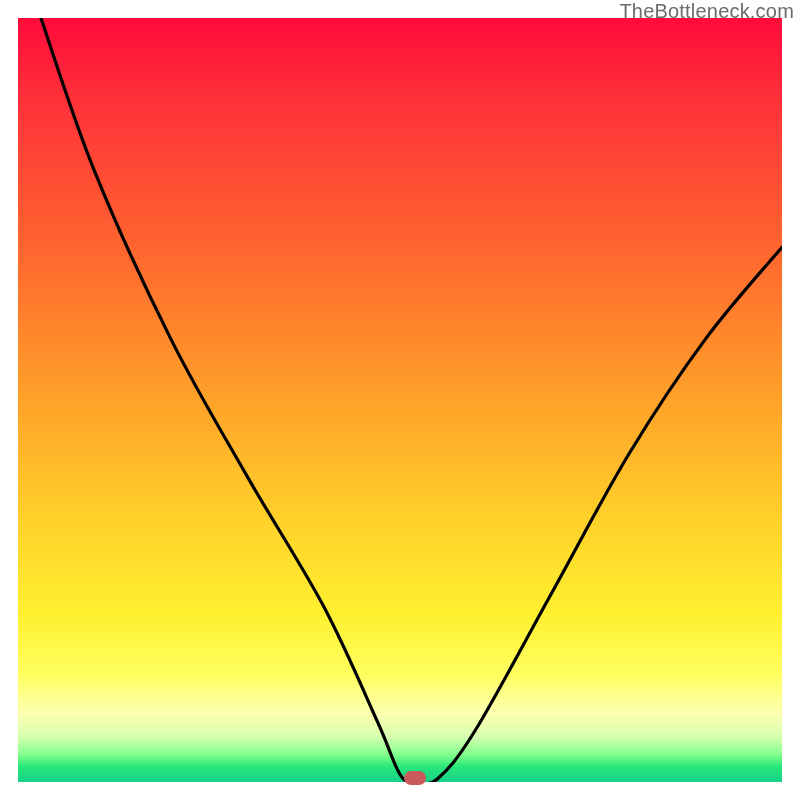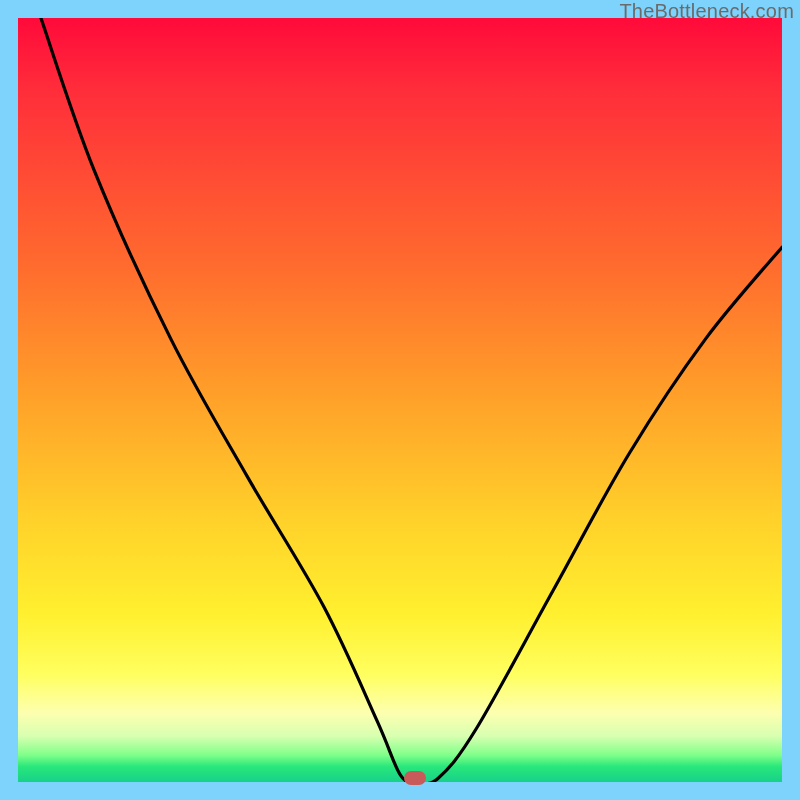--- a/index.html
+++ b/index.html
@@ -8,21 +8,21 @@
     width: 800px;
     height: 800px;
     background: #000;
     overflow: hidden;
     font-family: Arial, Helvetica, sans-serif;
   }
   .frame {
     position: relative;
     width: 800px;
     height: 800px;
-    background: #7dd3fc;
+    background: #ffffff;
   }
   .plot {
     position: absolute;
     left: 18px;
     top: 18px;
     width: 764px;
     height: 764px;
     
     background: linear-gradient(
       to bottom,

